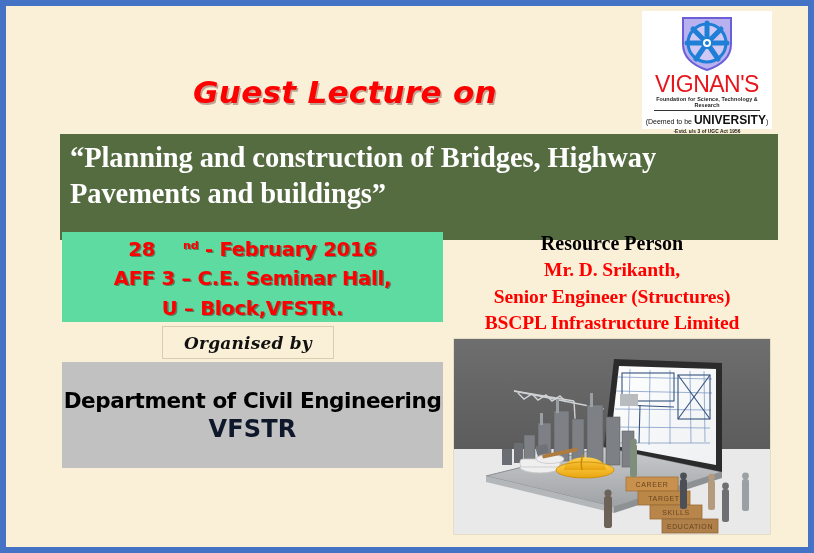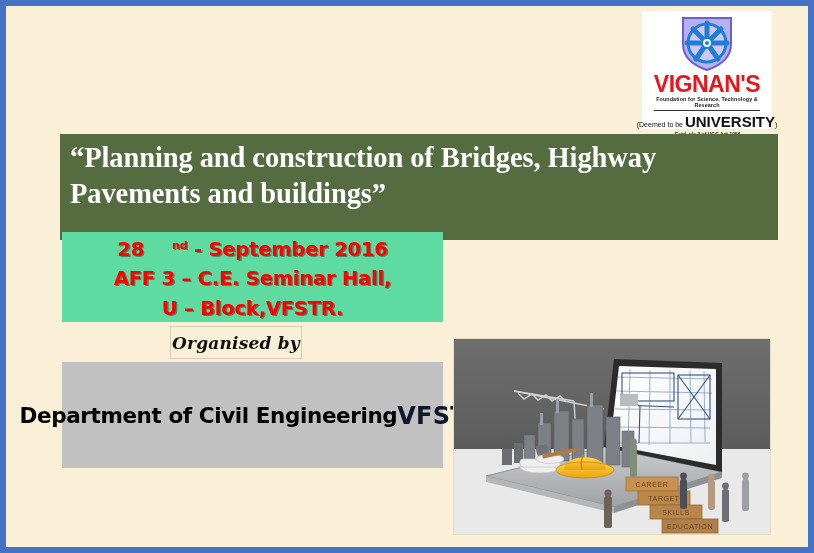--- a/index.html
+++ b/index.html
@@ -39,21 +39,21 @@
     justify-content: flex-start;
     padding-top: 3px;
   }
   #shield-wrap {
     width: 56px;
     height: 58px;
     position: relative;
   }
   #logo-name {
     color: #e8151b;
-    font-weight: bold;
+    font-weight: normal;
     font-size: 23px;
     letter-spacing: -0.5px;
     line-height: 1;
     margin-top: 1px;
     font-family: "Liberation Sans", sans-serif;
   }
   #logo-tagline {
     font-size: 5.4px;
     color: #1b1b1b;
     font-weight: bold;
@@ -66,21 +66,21 @@
     line-height: 1.1;
   }
   #logo-deemed {
     font-size: 7px;
     color: #111;
     margin-top: 2px;
     letter-spacing: 0px;
     white-space: nowrap;
   }
   #logo-deemed .big {
-    font-size: 15px;
+    font-size: 12px;
     font-weight: bold;
   }
   #logo-estd {
     font-size: 4.8px;
     color: #111;
     font-weight: bold;
     margin-top: 2px;
     letter-spacing: 0.1px;
   }
 
@@ -144,23 +144,23 @@
   }
   #green-box .ln sup {
     font-size: 11px;
     vertical-align: super;
     margin-left: 28px;
   }
 
   
   #organised-box {
     position: absolute;
-    left: 164px;
+    left: 156px;
     top: 320px;
-    width: 132px;
+    width: 172px;
     height: 33px;
     border: 1px solid #d8cdb0;
     box-sizing: border-box;
     display: flex;
     align-items: center;
     justify-content: center;
     background: #faf0d7;
   }
   #organised-box span {
     font-family: "DejaVu Serif", serif;
@@ -174,21 +174,21 @@
   
   #dept-box {
     position: absolute;
     left: 56px;
     top: 356px;
     width: 381px;
     height: 106px;
     background: #c1c1c1;
     box-sizing: border-box;
     display: flex;
-    flex-direction: row;
+    flex-direction: column;
     align-items: center;
     justify-content: center;
     padding-top: 2px;
   }
   #dept-box .d1 {
     font-family: "DejaVu Sans", sans-serif;
     font-weight: bold;
     font-size: 21.5px;
     color: #000000;
     line-height: 1.25;
@@ -265,41 +265,48 @@
         <circle cx="28" cy="29" r="5" fill="#ffffff" stroke="#1f7fd6" stroke-width="2"></circle>
         <circle cx="28" cy="29" r="2" fill="#1f7fd6"></circle>
       </svg>
     </div>
     <div id="logo-name">VIGNAN'S</div>
     <div id="logo-tagline">Foundation for Science, Technology &amp; Research</div>
     <div id="logo-deemed"><span>(Deemed to be </span><span class="big">UNIVERSITY</span><span>)</span></div>
     <div id="logo-estd">-Estd. u/s 3 of UGC Act 1956</div>
   </div>
 
+  <div id="guest-heading">Guest Lecture on</div>
 
   <div id="title-banner">
     <div class="ttl">“Planning and construction of Bridges, Highway</div>
     <div class="ttl">Pavements and buildings”</div>
   </div>
 
   <div id="green-box">
-    <div class="ln"><span>28</span><sup>nd</sup><span> - September 2016</span></div>
+    <div class="ln"><span>28</span><sup>nd</sup><span> - February 2016</span></div>
     <div class="ln">AFF 3 – C.E.  Seminar Hall,</div>
     <div class="ln">U – Block,VFSTR.</div>
   </div>
 
   <div id="organised-box">
     <span>Organised by</span>
   </div>
 
   <div id="dept-box">
     <div class="d1">Department of Civil Engineering</div>
     <div class="d2">VFSTR</div>
   </div>
 
+  <div id="resource">
+    <div class="rp-title">Resource Person</div>
+    <div class="rp-line">Mr. D. Srikanth,</div>
+    <div class="rp-line">Senior Engineer (Structures)</div>
+    <div class="rp-line">BSCPL Infrastructure Limited</div>
+  </div>
 
   <div id="photo">
     <svg width="316" height="195" viewBox="0 0 316 195">
       <defs>
         <linearGradient id="wallg" x1="0" y1="0" x2="0" y2="1">
           <stop offset="0%" stop-color="#6e6e6e"></stop>
           <stop offset="100%" stop-color="#5c5c5c"></stop>
         </linearGradient>
         <linearGradient id="screeng" x1="0" y1="0" x2="1" y2="1">
           <stop offset="0%" stop-color="#ffffff"></stop>

